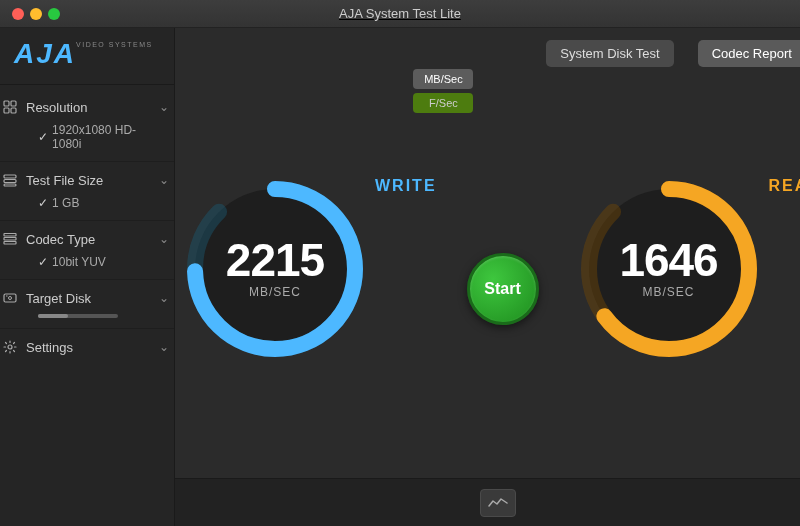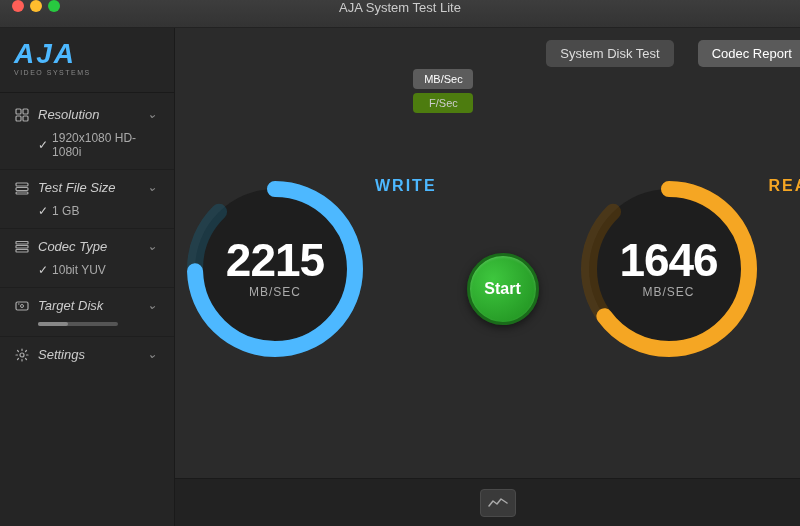--- a/index.html
+++ b/index.html
@@ -12,24 +12,25 @@
       overflow: hidden;
       position: relative;
     }
 
     
     .title-bar {
       width: 100%;
       height: 28px;
       background: linear-gradient(180deg, #3d3d3d 0%, #333 100%);
       display: flex;
-      align-items: flex-start;
+      align-items: center;
       justify-content: center;
       position: relative;
       border-bottom: 1px solid #222;
+      text-decoration: underline;
     }
 
     .title-bar-title {
       font-size: 13px;
       color: #ccc;
       font-weight: 500;
     }
 
     .window-controls {
       position: absolute;
@@ -71,21 +72,21 @@
 
     
     .logo-area {
       padding: 0 14px 16px 14px;
       border-bottom: 1px solid #1a1a1a;
       margin-bottom: 8px;
     }
 
     .aja-logo {
       display: flex;
-      flex-direction: column;
+      flex-direction: row;
       align-items: flex-start;
       text-align: center;
     }
 
     .aja-text {
       font-size: 28px;
       font-weight: 900;
       color: #4db8ff;
       letter-spacing: 2px;
       line-height: 1;
@@ -96,24 +97,24 @@
       font-size: 7px;
       color: #888;
       letter-spacing: 1.5px;
       text-transform: uppercase;
       margin-top: 1px;
     }
 
     
     .sidebar-item {
       display: flex;
-      padding: 6px 14px;
+      align-items: center;
+      padding: 6px 2px;
       cursor: pointer;
       position: relative;
-      font-style: italic;
     }
 
     .sidebar-item-icon {
       width: 16px;
       height: 16px;
       margin-right: 8px;
       color: #aaa;
       font-size: 14px;
       display: flex;
       align-items: center;

